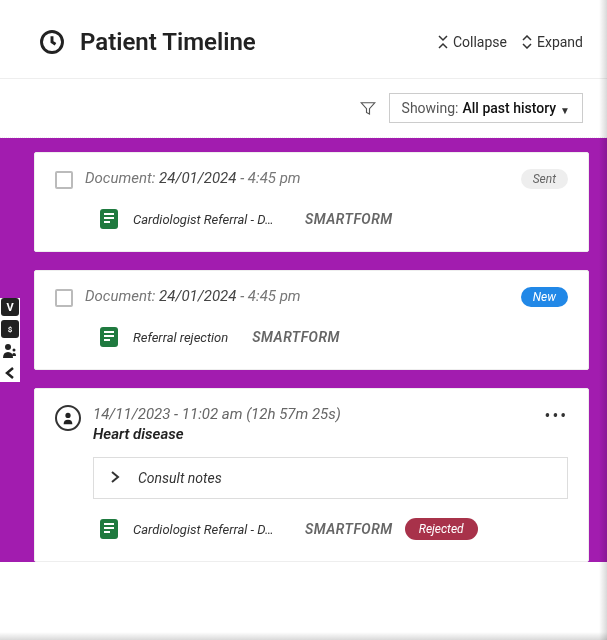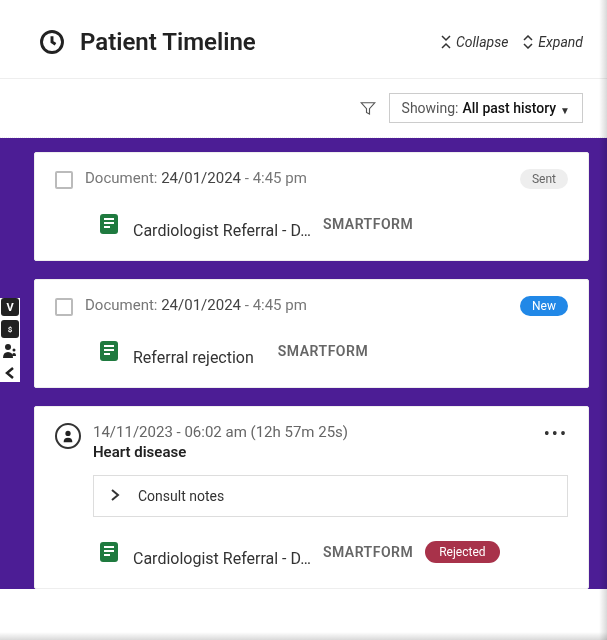--- a/index.html
+++ b/index.html
@@ -48,21 +48,20 @@
     display: flex;
     gap: 14px;
     font-size: 14px;
     color: #333;
   }
   .header-action {
     display: inline-flex;
     align-items: center;
     gap: 4px;
     cursor: pointer;
-    font-style: italic;
   }
 
   .filter-row {
     display: flex;
     justify-content: flex-end;
     align-items: center;
     padding: 14px 24px 14px 24px;
     gap: 12px;
     border-bottom: 1px dotted #eee;
   }
@@ -79,21 +78,22 @@
     gap: 4px;
     cursor: pointer;
     background: #fff;
   }
   .showing-label { color: #555; }
   .showing-value { color: #111; font-weight: 500; }
   .caret-down { font-size: 10px; }
 
   .timeline-area {
     padding: 14px 18px 0 34px;
-    background: #4c1d95;
+    background: #a21caf;
+    font-style: italic;
   }
 
   .side-toolbar {
     position: absolute;
     left: 0;
     top: 298px;
     width: 20px;
     display: flex;
     flex-direction: column;
     gap: 4px;
@@ -158,24 +158,23 @@
     align-items: center;
     gap: 12px;
     margin-top: 18px;
     margin-left: 42px;
   }
   .doc-icon {
     width: 24px; height: 24px;
     border-radius: 3px;
   }
   .doc-title {
-    font-size: 16px;
+    font-size: 13px;
     color: #333;
     min-width: 160px;
-    margin-top: 14px;
   }
   .doc-title.short { min-width: 0; }
   .smartform-tag {
     font-size: 14px;
     color: #666;
     font-weight: 600;
     letter-spacing: 0.5px;
   }
 
   .encounter-card .card-header { align-items: flex-start; }
@@ -331,21 +330,21 @@
 
   <div class="card encounter-card">
     <div class="card-header">
       <span class="encounter-icon">
         <svg viewBox="0 0 16 16" fill="#222">
             <circle cx="8" cy="5" r="3"></circle>
             <path d="M3 15 Q3 10 8 10 Q13 10 13 15 Z"></path>
           </svg>
       </span>
       <div class="encounter-meta">
-        <div class="encounter-datetime">14/11/2023 - 06:02 am (12h 57m 25s)</div>
+        <div class="encounter-datetime">14/11/2023 - 11:02 am (12h 57m 25s)</div>
         <div class="encounter-title">Heart disease</div>
       </div>
       <span class="encounter-actions">•••</span>
     </div>
     <div class="consult-notes">
       <span class="chevron-right">
         <svg width="10" height="12" viewBox="0 0 10 12">
             <path d="M2 1 L8 6 L2 11" fill="none" stroke="#333" stroke-width="2"></path>
           </svg>
       </span>

